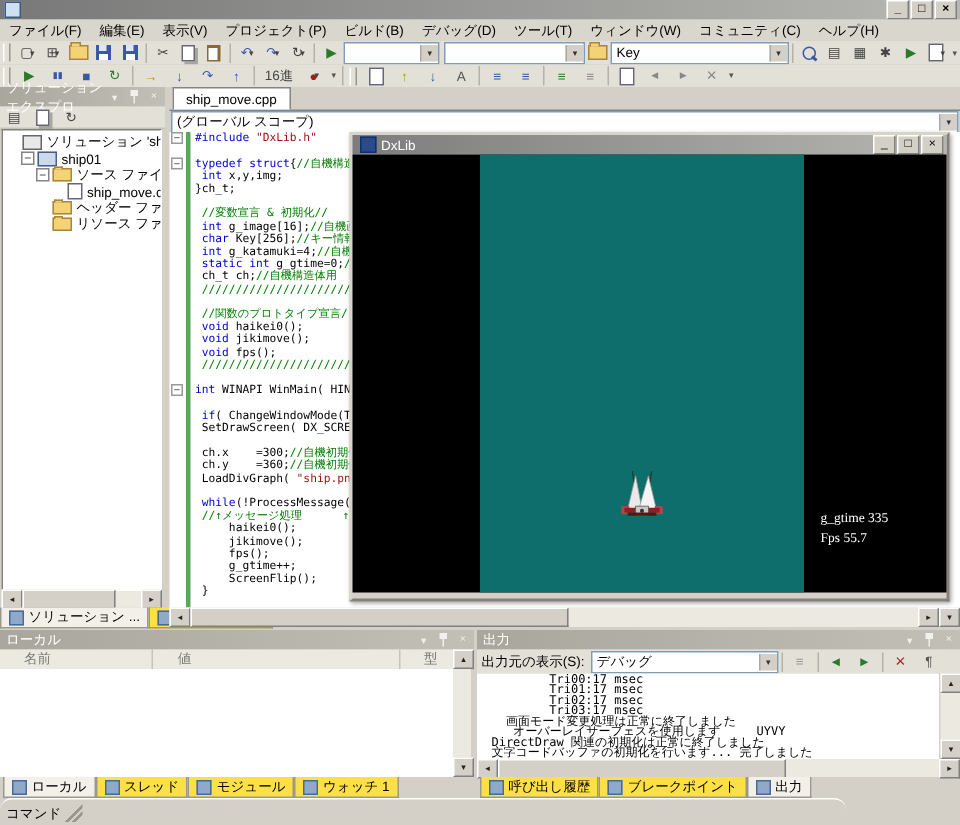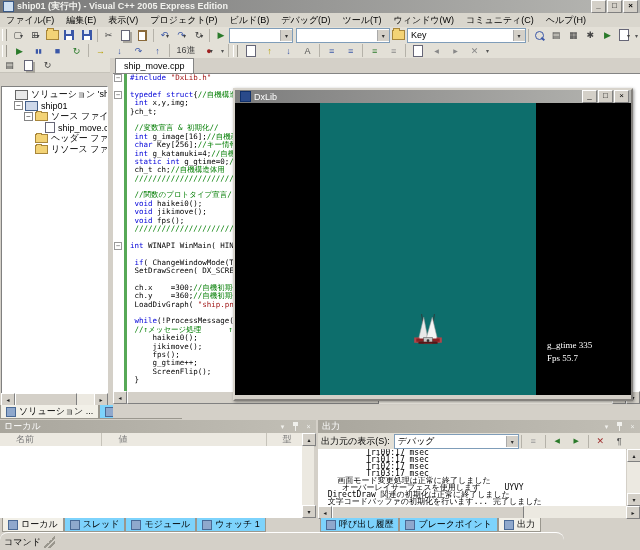--- a/index.html
+++ b/index.html
@@ -54,21 +54,21 @@
   .exp.noexp{border:none;background:transparent;}
   .ticon{width:11px;height:9px;flex:none;margin-right:3px;}
   .ticon-solution{background:#e8e8e8;border:1px solid #666;height:8px;}
   .ticon-project{background:#cdd8ea;border:1px solid #44608a;height:8px;}
   .ticon-folder{background:#f3d376;border:1px solid #a8863a;height:7px;position:relative;}
   .ticon-folder::before{content:"";position:absolute;left:0;top:-2px;width:4px;height:1px;background:#f3d376;border:1px solid #a8863a;border-bottom:none;}
   .ticon-cpp{background:#fff;border:1px solid #667;width:8px;height:9px;}
   .ticon-generic{background:#8fa8cc;border:1px solid #4a6a96;width:8px;height:8px;}
   
   .btab{display:flex;align-items:center;gap:3px;height:13px;padding:0 5px;border:1px solid #9a978e;border-top:none;
-        background:#7dd3fc;white-space:nowrap;}
+        background:#fde047;white-space:nowrap;}
   .btab.active{background:#f2f0e8;}
   .btab-ico{width:8px;height:8px;flex:none;}
   
   .etab{display:inline-flex;align-items:center;height:14px;padding:0 8px;background:#fff;
         border:1px solid #848484;border-bottom:none;font-size:9px;}
   .scope-row{display:flex;align-items:center;}
   .code{background:#fff;overflow:hidden;font-family:"DejaVu Sans Mono","Liberation Mono",monospace;
         font-size:7.5px;line-height:8.4px;position:relative;}
   .changebar{position:absolute;left:11px;top:0;bottom:0;width:3px;background:#57a857;}
   .cl{white-space:pre;padding-left:17px;position:relative;height:8.4px;}
@@ -99,21 +99,20 @@
   .gripper{width:12px;height:12px;margin-left:2px;
     background:linear-gradient(135deg,transparent 50%,#9a978e 50%,#9a978e 60%,transparent 60%,transparent 70%,#9a978e 70%,#9a978e 80%,transparent 80%);}
 </style>
 </head>
 <body>
 
 <div id="root">
 
   <div class="abs titlebar">
     <span class="app-ico"></span>
-    <span>ship01 (実行中) - Visual C++ 2005 Express Edition</span>
     <span class="winbtns">
       <span class="winbtn">_</span>
       <span class="winbtn">□</span>
       <span class="winbtn">×</span>
     </span>
   </div>
 
   <div class="abs menubar">
       <div class="menu-item">ファイル(F)</div>
       <div class="menu-item">編集(E)</div>
@@ -233,20 +232,30 @@
     <span class="tbtn">
         <span class="ico-doc"></span>
       </span>
     <span class="tbtn" style="color:#888;font-size:6px;">◀</span>
     <span class="tbtn" style="color:#888;font-size:6px;">▶</span>
     <span class="tbtn" style="color:#888;">✕</span>
     <span class="chev">▾</span>
   </div>
 
   <div class="abs" style="left:0;top:58px;width:110px;height:347px;background:#d4d0c8;">
+    <div class="panel-title">
+      <span>ソリューション エクスプロ</span>
+      <span class="pt-btns">
+        <span class="ptb">▾</span>
+        <span class="ptb">
+            <span class="ico-pin"></span>
+          </span>
+        <span class="ptb">×</span>
+      </span>
+    </div>
     <div class="toolbar" style="height:14px;">
       <span class="tbtn">▤</span>
       <span class="tbtn">
           <span class="ico-pages"></span>
         </span>
       <span class="tbtn">↻</span>
     </div>
     <div class="sunken" style="position:absolute;left:1px;top:28px;width:107px;height:308px;overflow:hidden;padding-top:2px;box-sizing:border-box;">
         <div class="tree-row" style="padding-left: 2px;">
           <span class="exp noexp"></span>
@@ -296,20 +305,26 @@
         <span>クラス ビュー</span>
       </div>
     </div>
 
   <div class="abs" style="left:110px;top:58px;width:3px;height:347px;background:#d4d0c8;"></div>
 
   <div class="abs" style="left:113px;top:58px;width:527px;height:360px;background:#d4d0c8;">
     <div style="height:15px;border-bottom:1px solid #848484;padding-left:2px;">
       <span class="etab">ship_move.cpp</span>
     </div>
+    <div class="scope-row" style="height:14px;background:#d4d0c8;">
+      <div class="combo" style="flex:1;margin:0 1px;">
+        <span>(グローバル スコープ)</span>
+        <span class="arr">▾</span>
+      </div>
+    </div>
     <div class="code" style="height:317px;">
       <div class="changebar"></div>
     <div class="cl"><span class="fold box">−</span><span class="tk-kw">#include</span><span class="tk-str"> "DxLib.h"</span></div>
         <div class="cl"><span class="fold"></span><span class="tk-pl">&nbsp;</span></div>
         <div class="cl"><span class="fold box">−</span><span class="tk-kw">typedef struct</span><span class="tk-pl">{</span><span class="tk-cm">//自機構造体</span></div>
         <div class="cl"><span class="fold"></span><span class="tk-pl"> </span><span class="tk-kw">int</span><span class="tk-pl"> x,y,img;</span></div>
         <div class="cl"><span class="fold"></span><span class="tk-pl">}ch_t;</span></div>
         <div class="cl"><span class="fold"></span><span class="tk-pl">&nbsp;</span></div>
         <div class="cl"><span class="fold"></span><span class="tk-cm"> //変数宣言 &amp; 初期化//</span></div>
         <div class="cl"><span class="fold"></span><span class="tk-pl"> </span><span class="tk-kw">int</span><span class="tk-pl"> g_image[16];</span><span class="tk-cm">//自機画像</span></div>

